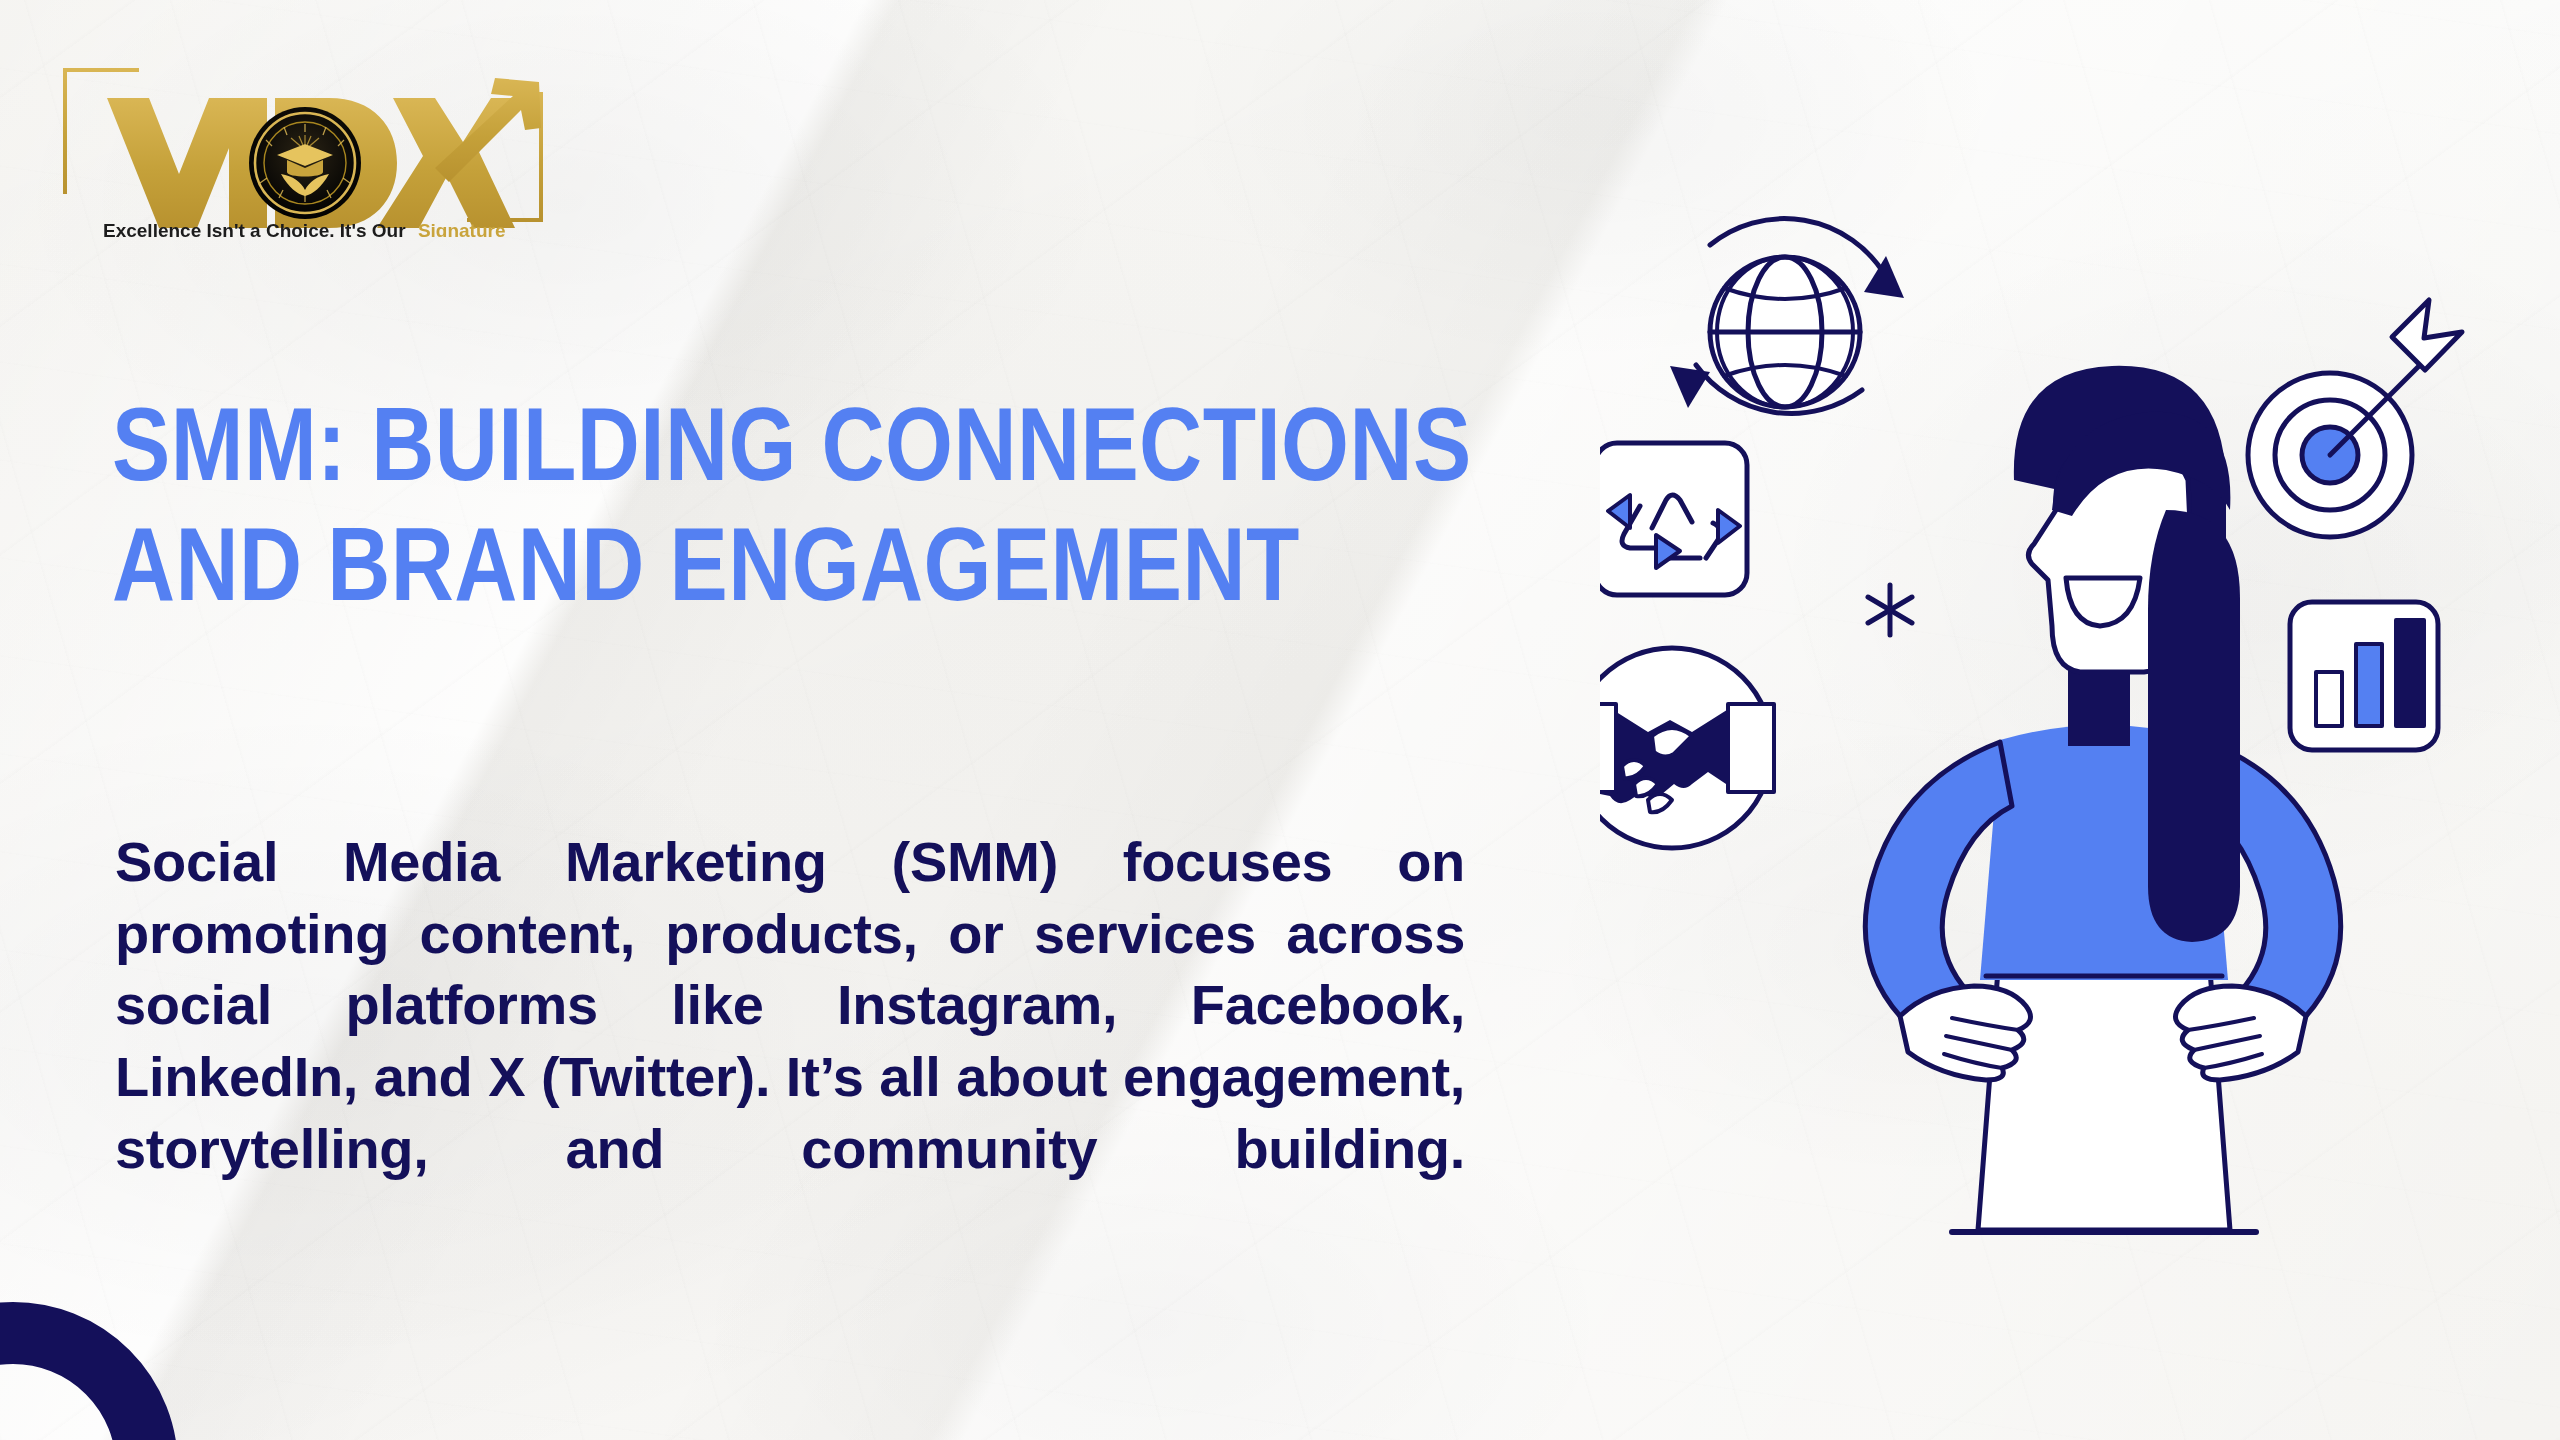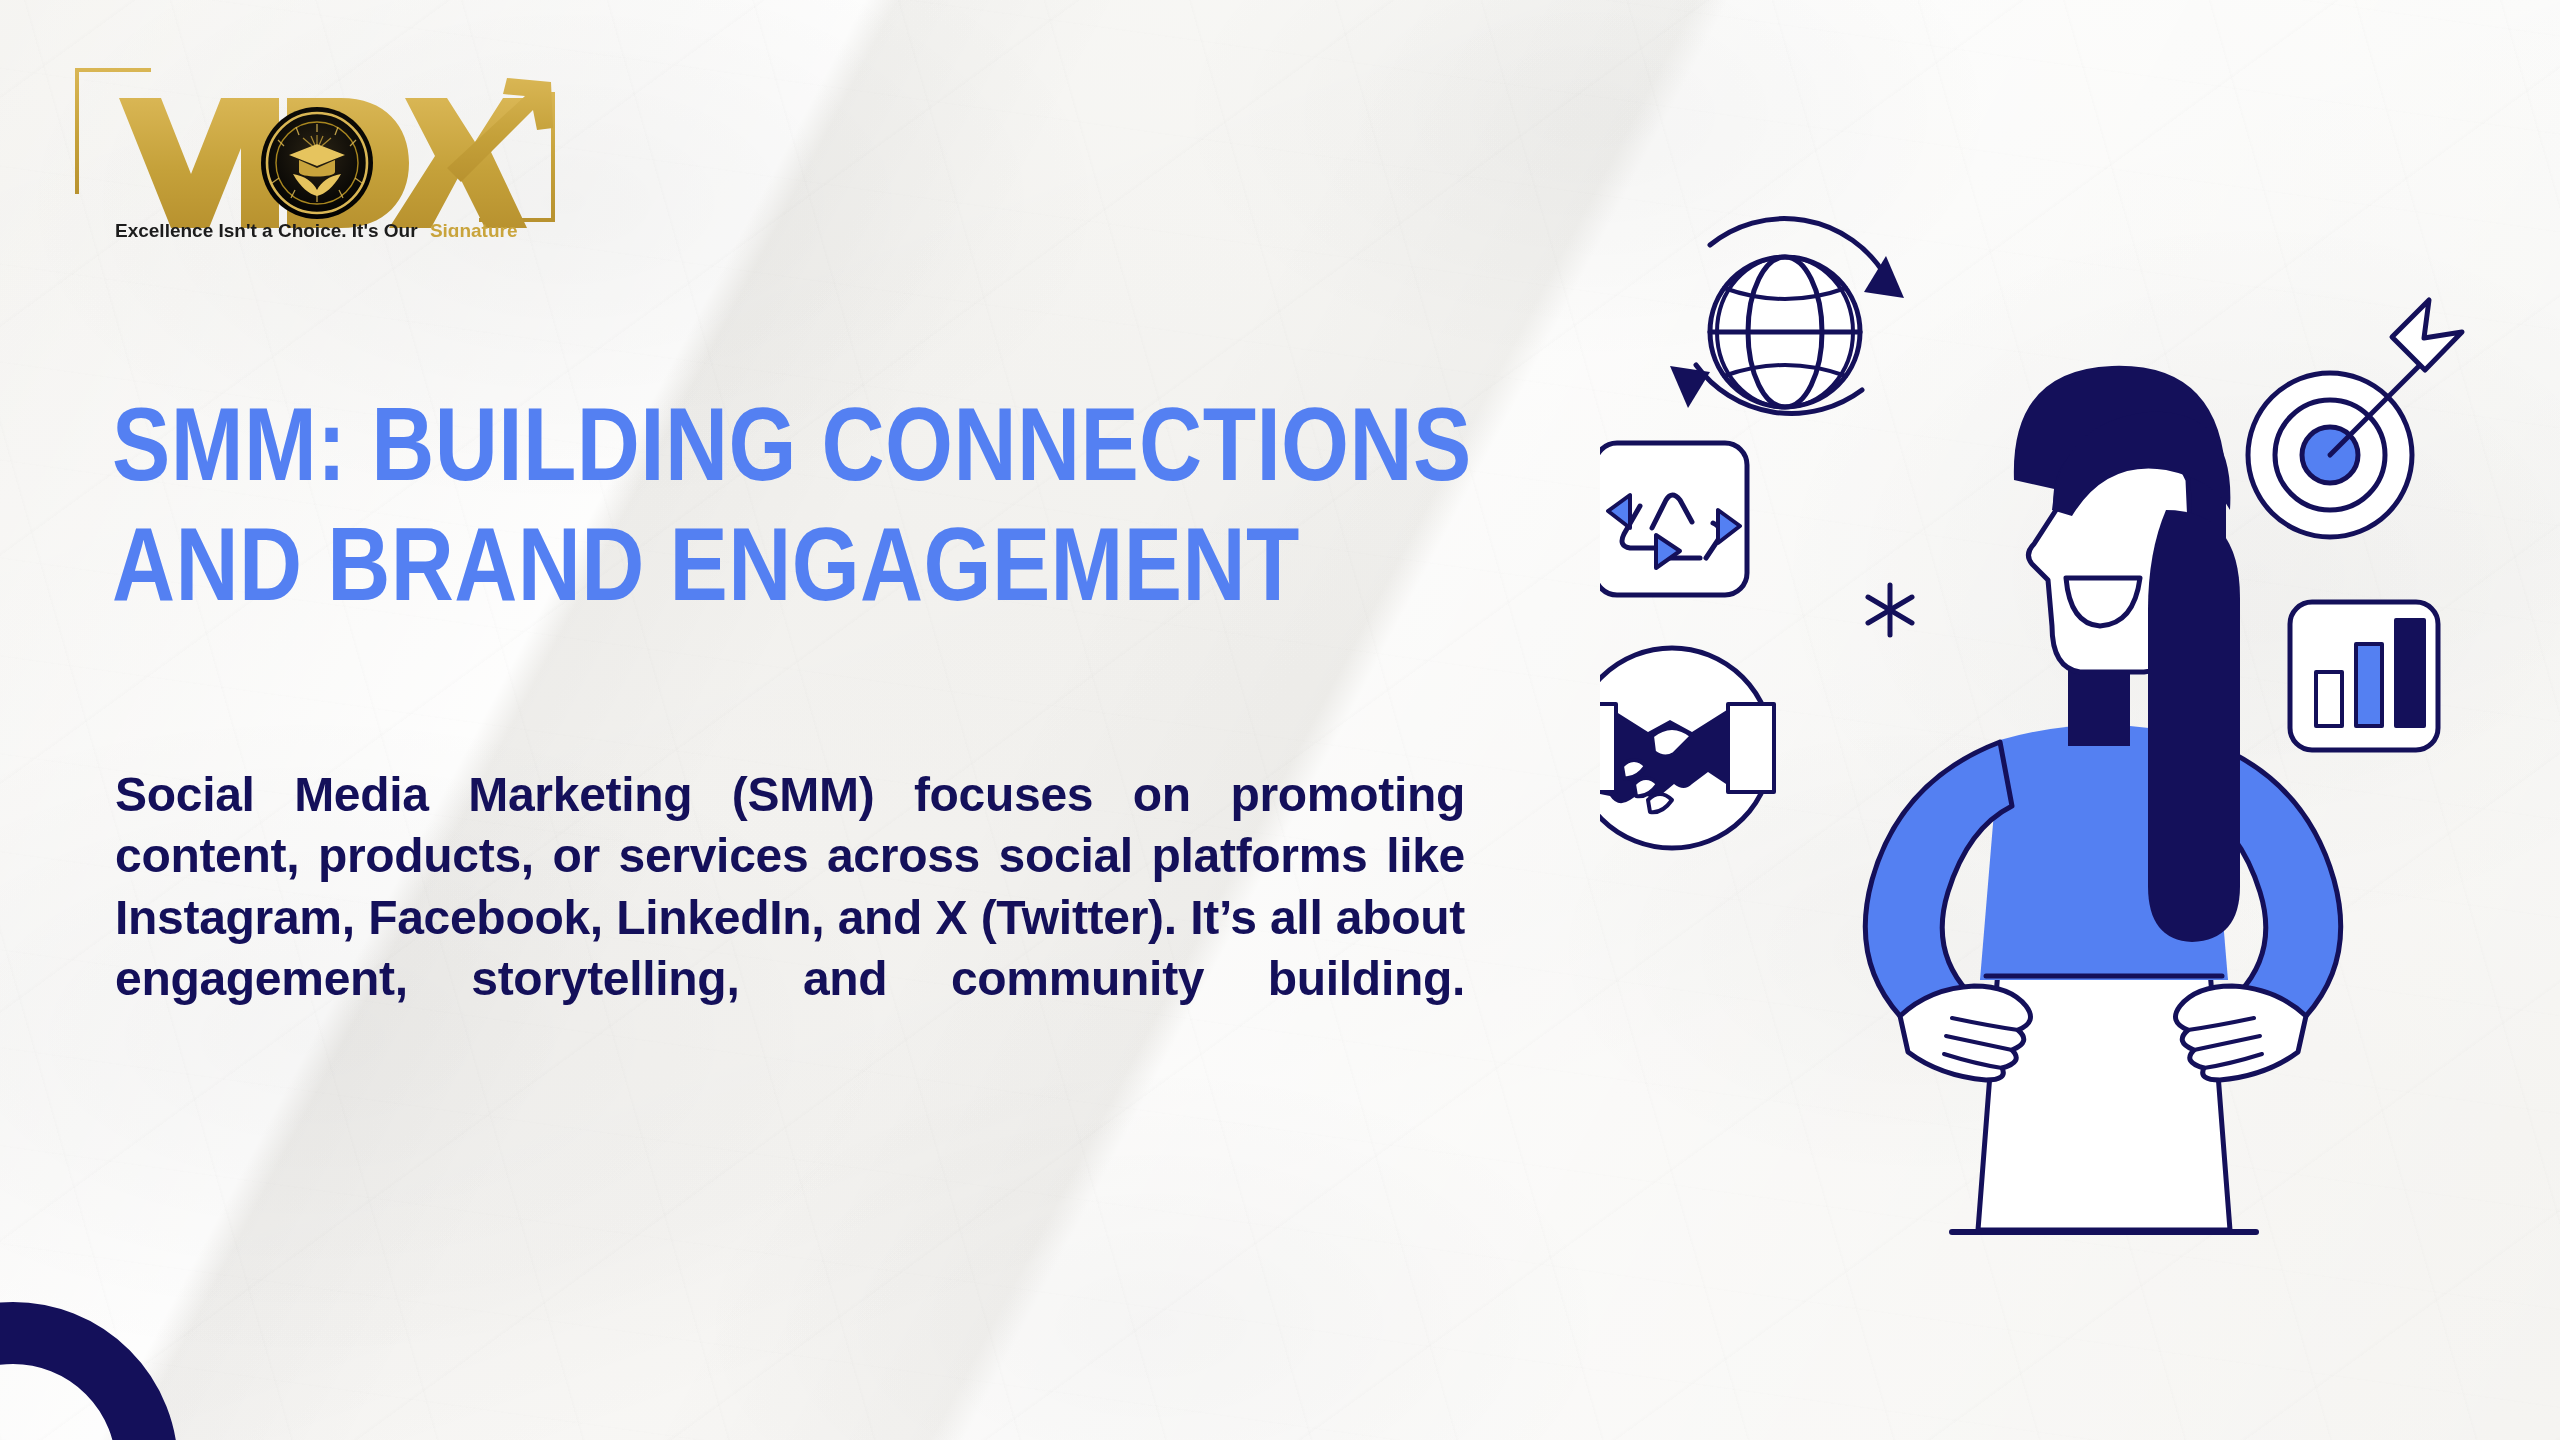--- a/index.html
+++ b/index.html
@@ -30,45 +30,45 @@
   #paper-bg::after {
     content:"";
     position:absolute; inset:0;
     background:
       repeating-linear-gradient(74deg, rgba(0,0,0,0.012) 0px, rgba(0,0,0,0) 3px, rgba(0,0,0,0) 140px),
       repeating-linear-gradient(-36deg, rgba(0,0,0,0.010) 0px, rgba(0,0,0,0) 4px, rgba(0,0,0,0) 185px),
       repeating-linear-gradient(8deg, rgba(0,0,0,0.008) 0px, rgba(0,0,0,0) 2px, rgba(0,0,0,0) 97px);
   }
 
   
-  #logo-block { position:absolute; left:55px; top:52px; width:520px; height:185px; }
+  #logo-block { position:absolute; left:43px; top:52px; width:520px; height:185px; }
   .logo-svg { display:block; width:520px; height:185px; }
 
   
   #headline {
     position:absolute; left:112px; top:385px; width:1300px;
     color:#5480f2;
     font-family:"Liberation Sans Narrow","Liberation Sans", sans-serif;
     font-weight:700;
     font-size:104px;
     line-height:1.15;
     letter-spacing:0.5px;
     text-transform:uppercase;
     transform:scaleX(0.84);
     transform-origin:left top;
   }
   #headline .hl-line { display:block; white-space:nowrap; }
 
   
   #paragraph {
-    position:absolute; left:115px; top:764px; width:1350px;
+    position:absolute; left:115px; top:826px; width:1350px;
     color:#14105a;
     font-family:"Liberation Sans", sans-serif;
     font-weight:700;
-    font-size:48px;
+    font-size:56px;
     line-height:1.28;
     text-align:justify;
     text-justify:inter-word;
     letter-spacing:-0.3px;
   }
   #paragraph::after { content:""; display:inline-block; width:100%; }
 
   
   #corner-ring {
     position:absolute; left:-152px; top:1302px;

